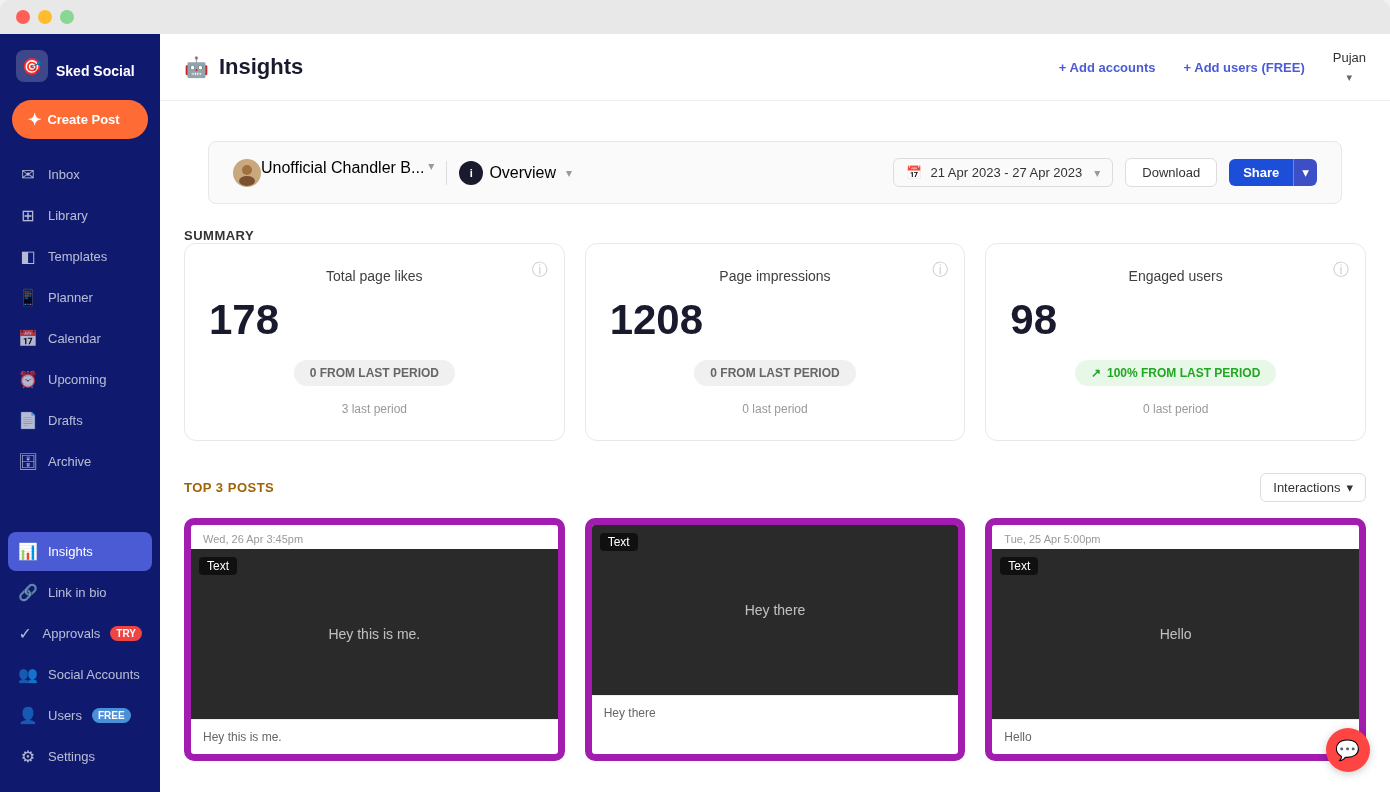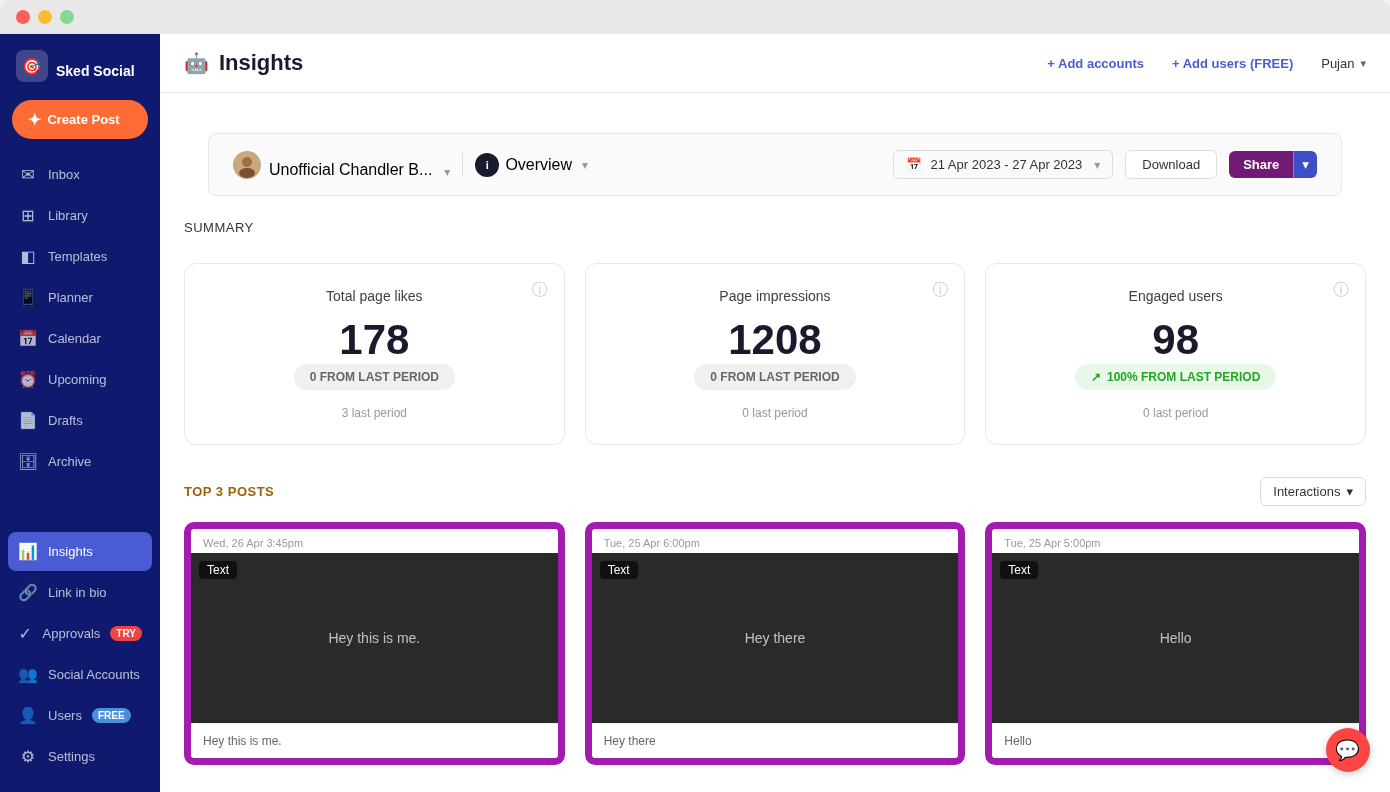--- a/index.html
+++ b/index.html
@@ -35,63 +35,63 @@
     
     .topbar { display: flex; align-items: center; justify-content: space-between; padding: 16px 24px; border-bottom: 1px solid #eee; }
     .topbar-left { display: flex; align-items: center; gap: 10px; }
     .topbar-icon { font-size: 20px; color: #4a5bd4; }
     .topbar-title { font-size: 22px; font-weight: 700; color: #1a1a2e; }
     .topbar-right { display: flex; align-items: center; gap: 28px; }
     .topbar-link { color: #4a5bd4; font-size: 13px; font-weight: 600; cursor: pointer; }
 
     
     .filters-bar { display: flex; align-items: center; gap: 12px; padding: 16px 24px; border-bottom: 1px solid #f0f0f0; background: #fafafa; border-radius: 8px; margin: 16px 24px 0; border: 1px solid #e8e8e8; }
-    .filter-account { display: flex; align-items: flex-end; gap: 8px; cursor: pointer; }
+    .filter-account { display: flex; align-items: flex-start; cursor: pointer; }
     .account-avatar { width: 28px; height: 28px; border-radius: 50%; background: #ccc; overflow: hidden; display: flex; align-items: center; justify-content: center; font-size: 12px; }
     .chevron { color: #999; font-size: 12px; margin-left: 4px; }
     .filter-divider { width: 1px; height: 24px; background: #ddd; }
     .filter-type { display: flex; align-items: center; gap: 6px; cursor: pointer; }
     .type-icon { width: 24px; height: 24px; background: #1a1a2e; color: white; border-radius: 50%; display: flex; align-items: center; justify-content: center; font-size: 11px; font-weight: 700; }
     .filter-spacer { flex: 1; }
     .date-range { display: flex; align-items: center; gap: 8px; border: 1px solid #ddd; border-radius: 6px; padding: 6px 12px; cursor: pointer; font-size: 13px; color: #333; }
     .date-icon { color: #666; }
     .btn-download { background: white; border: 1px solid #ddd; border-radius: 6px; padding: 6px 16px; font-size: 13px; cursor: pointer; color: #333; font-weight: 500; }
-    .btn-share { background: #701a75; color: white; border: none; border-radius: 6px 0 0 6px; padding: 6px 14px; font-size: 13px; cursor: pointer; font-weight: 600; }
+    .btn-share { background: #1d4ed8; color: white; border: none; border-radius: 6px 0 0 6px; padding: 6px 14px; font-size: 13px; cursor: pointer; font-weight: 600; }
     .btn-share-dropdown { background: #3d4fc7; color: white; border: none; border-radius: 0 6px 6px 0; padding: 6px 8px; cursor: pointer; border-left: 1px solid rgba(255,255,255,0.3); }
 
     
     .content { flex: 1; overflow-y: auto; padding: 24px; }
 
-    .section-title { font-size: 13px; font-weight: 400; color: #333; letter-spacing: 0.5px; margin-bottom: 28px; text-transform: uppercase; }
+    .section-title { font-size: 13px; font-weight: 700; color: #333; letter-spacing: 0.5px; margin-bottom: 0; text-transform: uppercase; }
 
     
     .summary-cards { display: grid; grid-template-columns: 1fr 1fr 1fr; gap: 20px; margin-bottom: 32px; }
     .card { border: 1px solid #e8e8e8; border-radius: 12px; padding: 24px; position: relative; background: white; }
     .card-info { position: absolute; top: 16px; right: 16px; color: #ccc; cursor: pointer; }
     .card-label { font-size: 14px; color: #404040; margin-bottom: 12px; text-align: center; }
-    .card-value { font-size: 42px; font-weight: 800; color: #1a1a2e; text-align: center; }
+    .card-value { font-size: 42px; font-weight: 800; color: #1a1a2e; text-align: left; margin-bottom: 16px; }
     .card-badge { display: flex; align-items: center; justify-content: center; gap: 6px; background: #f0f0f0; border-radius: 20px; padding: 6px 16px; font-size: 12px; font-weight: 600; color: #666; margin: 0 auto 16px; width: fit-content; }
     .card-badge.positive { background: #e8f8e8; color: #22a722; }
     .card-last { font-size: 12px; color: #999; text-align: center; }
 
     
     .top3-header { display: flex; align-items: center; justify-content: space-between; margin-bottom: 16px; }
     .top3-title { font-size: 13px; font-weight: 700; color: #a16207; text-transform: uppercase; letter-spacing: 0.5px; }
     .interactions-select { display: flex; align-items: center; gap: 6px; border: 1px solid #ddd; border-radius: 6px; padding: 6px 12px; cursor: pointer; font-size: 13px; color: #333; background: white; }
 
     .posts-grid { display: grid; grid-template-columns: repeat(3, 1fr); gap: 20px; }
     .post-card { border: 7px solid #a21caf; border-radius: 10px; overflow: hidden; }
     .post-date { font-size: 11px; color: #999; padding: 8px 12px 4px; }
     .post-image { background: #2a2a2a; height: 170px; display: flex; align-items: center; justify-content: center; position: relative; }
     .post-image-label { position: absolute; top: 8px; left: 8px; background: rgba(0,0,0,0.6); color: white; font-size: 12px; padding: 2px 8px; border-radius: 4px; }
     .post-image-text { color: rgba(255,255,255,0.7); font-size: 14px; }
     .post-caption { padding: 10px 12px; font-size: 12px; color: #666; border-top: 1px solid #eee; }
 
     
-    .user-btn { display: flex; align-items: center; gap: 6px; cursor: pointer; font-size: 13px; color: #333; font-weight: 500; }
+    .user-btn { display: flex; align-items: center; gap: 6px; cursor: pointer; font-size: 13px; color: #333; font-weight: 500; flex-direction: column; }
     .user-chevron { color: #666; font-size: 11px; }
   </style>
 </head>
 <body>
 
 <div class="window-chrome">
   <div class="dot dot-red"></div>
   <div class="dot dot-yellow"></div>
   <div class="dot dot-gray"></div>
 </div>
@@ -276,21 +276,20 @@
           <div class="post-card">
             <p class="post-date">Wed, 26 Apr 3:45pm</p>
             <div class="post-image">
               <span class="post-image-label">Text</span>
               <span class="post-image-text">Hey this is me.</span>
             </div>
             <p class="post-caption">Hey this is me.</p>
           </div>
 
           <div class="post-card">
-            <p class="post-date">Tue, 25 Apr 6:00pm</p>
             <div class="post-image">
               <span class="post-image-label">Text</span>
               <span class="post-image-text">Hey there</span>
             </div>
             <p class="post-caption">Hey there</p>
           </div>
 
           <div class="post-card">
             <p class="post-date">Tue, 25 Apr 5:00pm</p>
             <div class="post-image">

